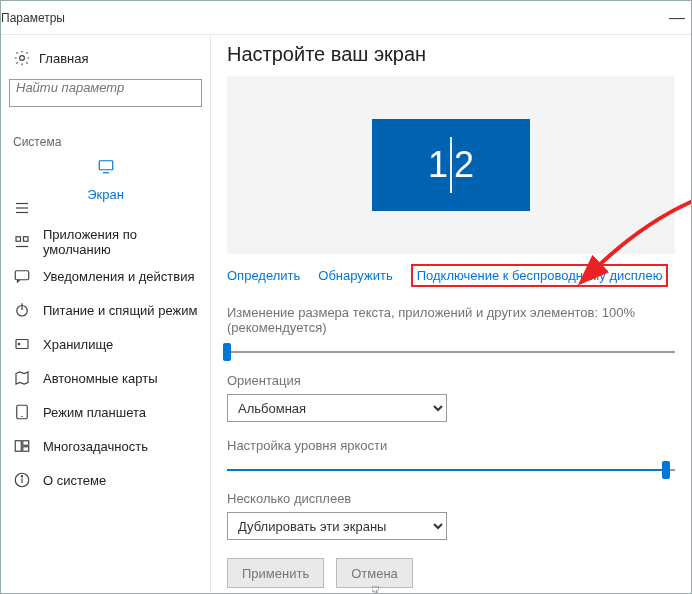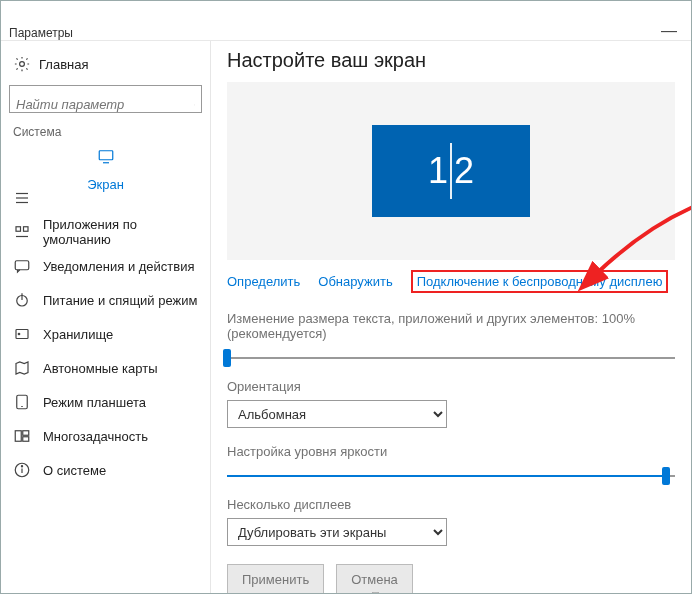--- a/index.html
+++ b/index.html
@@ -1,23 +1,23 @@
 <!DOCTYPE html>
 <html><head>
 <meta charset="utf-8">
 <style>
   * { box-sizing: border-box; margin: 0; padding: 0; }
   body { font-family: "Segoe UI", Tahoma, sans-serif; font-size: 13px; color: #222; background: #fff; width: 692px; height: 594px; overflow: hidden; border: 1px solid #9aa; position: relative; }
-  .titlebar { display: flex; align-items: flex-end; height: 40px; padding: 0 8px; border-bottom: 1px solid #e8e8e8; font-size: 12px; color: #333; }
+  .titlebar { display: flex; align-items: center; height: 34px; padding: 0 0; border-bottom: 1px solid #e8e8e8; font-size: 12px; color: #333; }
   .titlebar-spacer { flex: 1; }
   .main { display: flex; height: calc(100% - 26px); }
   .sidebar { width: 210px; border-right: 1px solid #e6e6e6; padding: 10px 8px 0 8px; overflow: hidden; }
   .home { display: flex; align-items: center; gap: 8px; padding: 4px 4px 12px 4px; }
   .home svg { width: 18px; height: 18px; color: #444; }
-  .searchbox { display: flex; align-items: flex-end; border: 1px solid #999; height: 28px; padding: 0 6px; margin-bottom: 8px; }
+  .searchbox { display: flex; align-items: flex-start; border: 1px solid #999; height: 28px; padding: 0 6px; margin-bottom: 24px; }
   .searchbox input { flex: 1; border: none; outline: none; font-size: 13px; background: transparent; font-style: italic; color: #666; }
   .searchbox svg { width: 14px; height: 14px; color: #555; }
   .group-label { color: #666; font-size: 12px; padding: 4px 4px 8px 4px; }
   .nav-item { display: flex; align-items: center; gap: 12px; height: 34px; padding: 0 4px; cursor: pointer; }
   .nav-item.selected { color: #0078d7; flex-direction: column; }
   .nav-item.selected .icon-slot { color: #0078d7; }
   .icon-slot { width: 18px; height: 18px; display: flex; align-items: center; justify-content: center; color: #444; }
   .icon-slot svg { width: 18px; height: 18px; }
   .content { flex: 1; padding: 0 16px 0 16px; overflow: hidden; position: relative; }
   .heading { font-size: 20px; font-weight: 400; padding: 8px 0 12px 0; }

